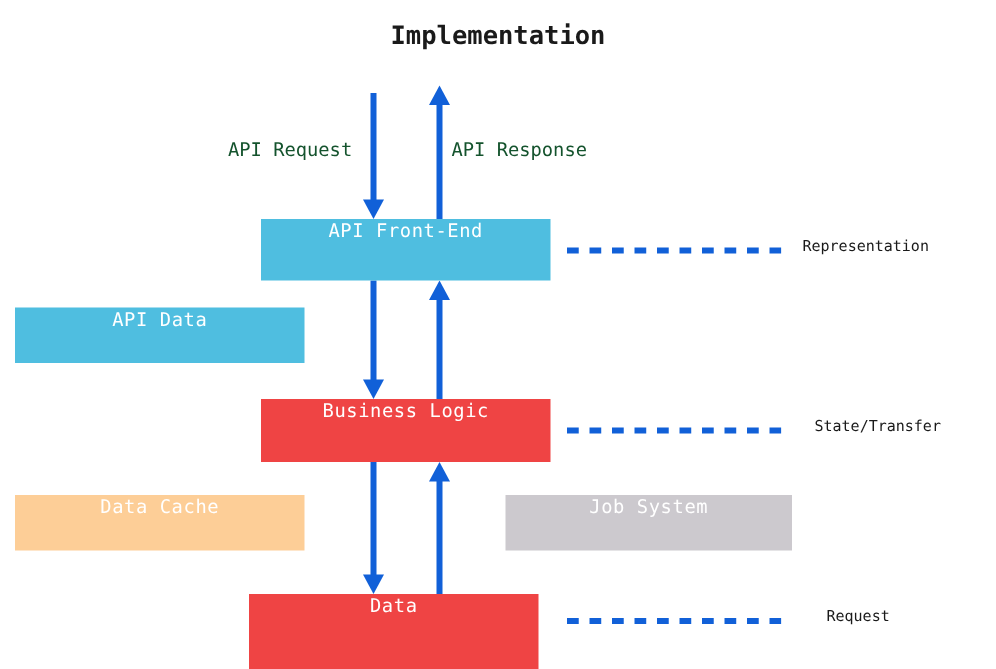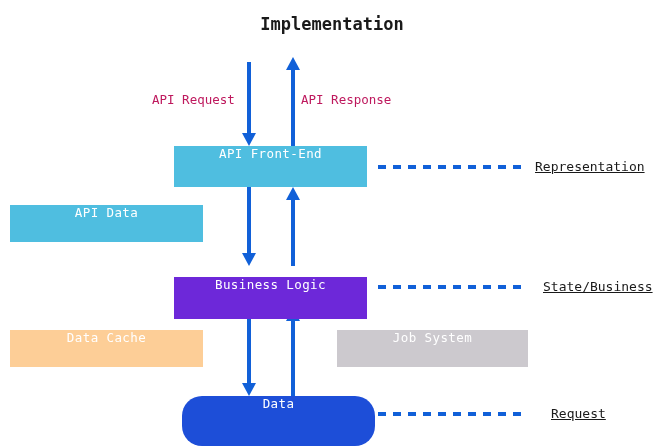--- a/index.html
+++ b/index.html
@@ -53,39 +53,38 @@
     left: 174px; top: 146px;
     width: 193px; height: 41px;
     background: #4FBEE0;
   }
   .box-api-cache {
     left: 10px; top: 205px;
     width: 193px; height: 37px;
     background: #4FBEE0;
   }
   .box-business-logic {
-    left: 174px; top: 277px;
+    left: 174px; top: 266px;
     width: 193px; height: 42px;
-    background: #6d28d9;
+    background: #ef4444;
   }
   .box-data-cache {
     left: 10px; top: 330px;
     width: 193px; height: 37px;
     background: #FDCE97;
   }
   .box-job-system {
     left: 337px; top: 330px;
     width: 191px; height: 37px;
     background: #CCC9CE;
   }
   .box-data {
-    left: 182px; top: 396px;
+    left: 166px; top: 396px;
     width: 193px; height: 50px;
-    background: #1d4ed8;
-    border-radius: 20px;
+    background: #ef4444;
   }
   .box-data .node-label { margin-bottom: 9px; }
 
   
   .arrow {
     position: absolute;
   }
   .arrow-shaft {
     position: absolute;
     width: 4px;
@@ -113,21 +112,21 @@
 
   .arrow-down .arrow-shaft { top: 0; bottom: 11px; height: auto; }
   .arrow-down .arrow-head-down { bottom: 0; }
   .arrow-up   .arrow-shaft { top: 11px; bottom: 0; height: auto; }
   .arrow-up   .arrow-head-up { top: 0; }
 
   
   .arrow-caption {
     position: absolute;
     font-size: 12.5px;
-    color: #be185d;
+    color: #14532d;
     font-family: "DejaVu Sans Mono", "Liberation Mono", monospace;
     white-space: nowrap;
   }
   .caption-api-request  { left: 152px; top: 92px; }
   .caption-api-response { left: 301px; top: 92px; }
 
   
   .dashed-line {
     position: absolute;
     left: 378px;
@@ -137,25 +136,24 @@
     background-size: 15px 4px;
     background-repeat: repeat-x;
   }
   .dashed-representation { top: 165px; }
   .dashed-state          { top: 285px; }
   .dashed-resource       { top: 412px; }
 
   
   .tier-label {
     position: absolute;
-    font-size: 13px;
+    font-size: 10px;
     color: #1a1a1a;
     font-family: "DejaVu Sans Mono", "Liberation Mono", monospace;
     white-space: nowrap;
-    text-decoration: underline;
   }
   .tier-representation { left: 535px; top: 159px; }
   .tier-state          { left: 543px; top: 279px; }
   .tier-resource       { left: 551px; top: 406px; }
 </style>
 </head>
 <body>
 
 <div id="diagram-root">
 
@@ -213,16 +211,16 @@
 
   <div class="node-box box-data-cache">
     <span class="node-label">Data Cache</span>
   </div>
 
   <div class="node-box box-data">
     <span class="node-label">Data</span>
   </div>
 
   <div class="tier-label tier-representation">Representation</div>
-  <div class="tier-label tier-state">State/Business</div>
+  <div class="tier-label tier-state">State/Transfer</div>
   <div class="tier-label tier-resource">Request</div>
 
 </div>
 
 </body></html>

